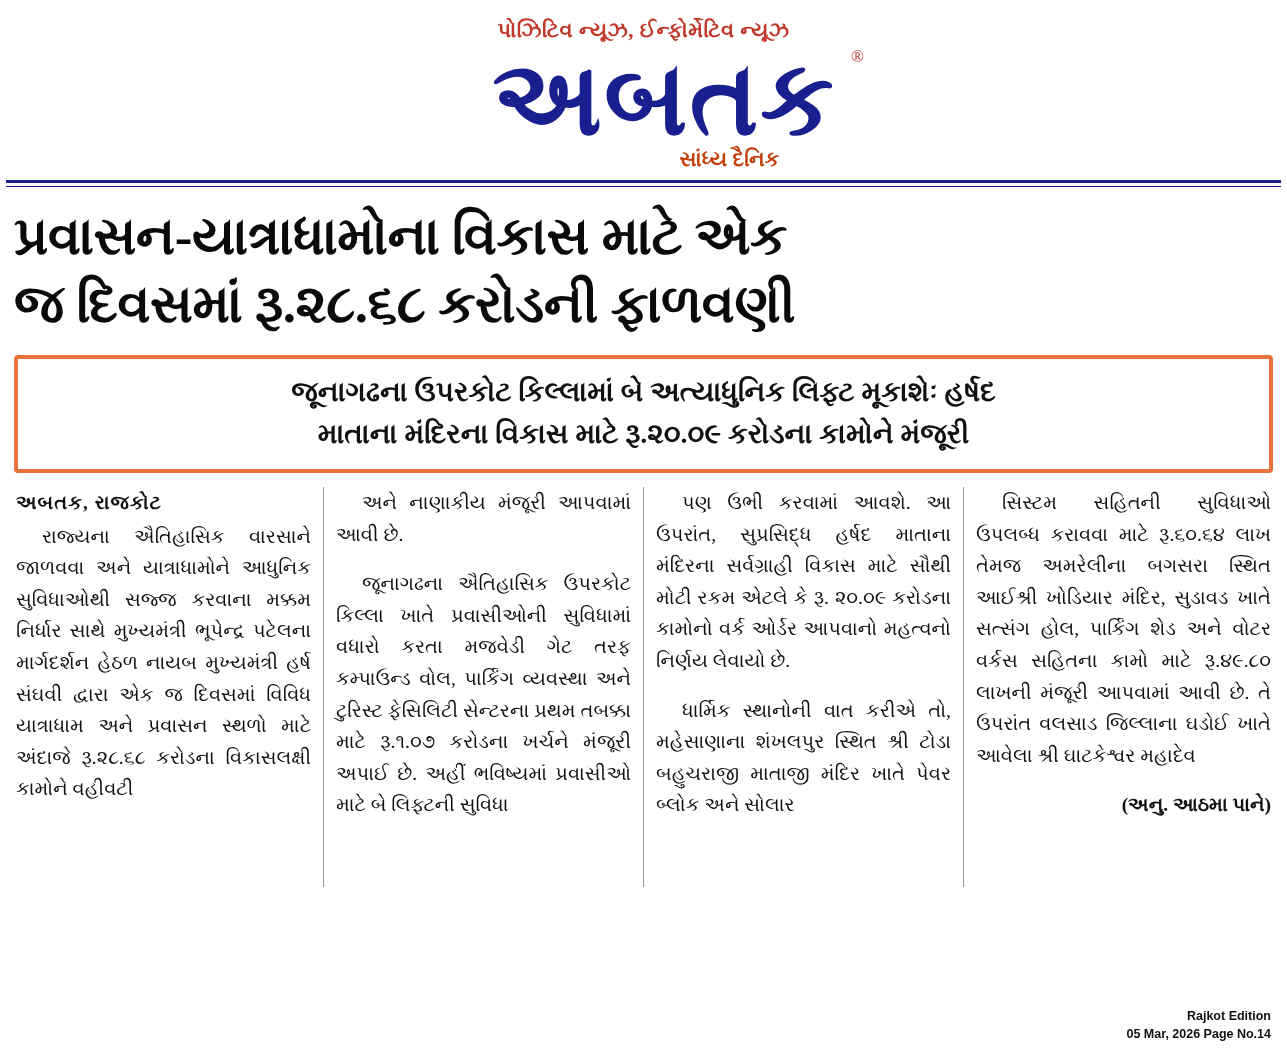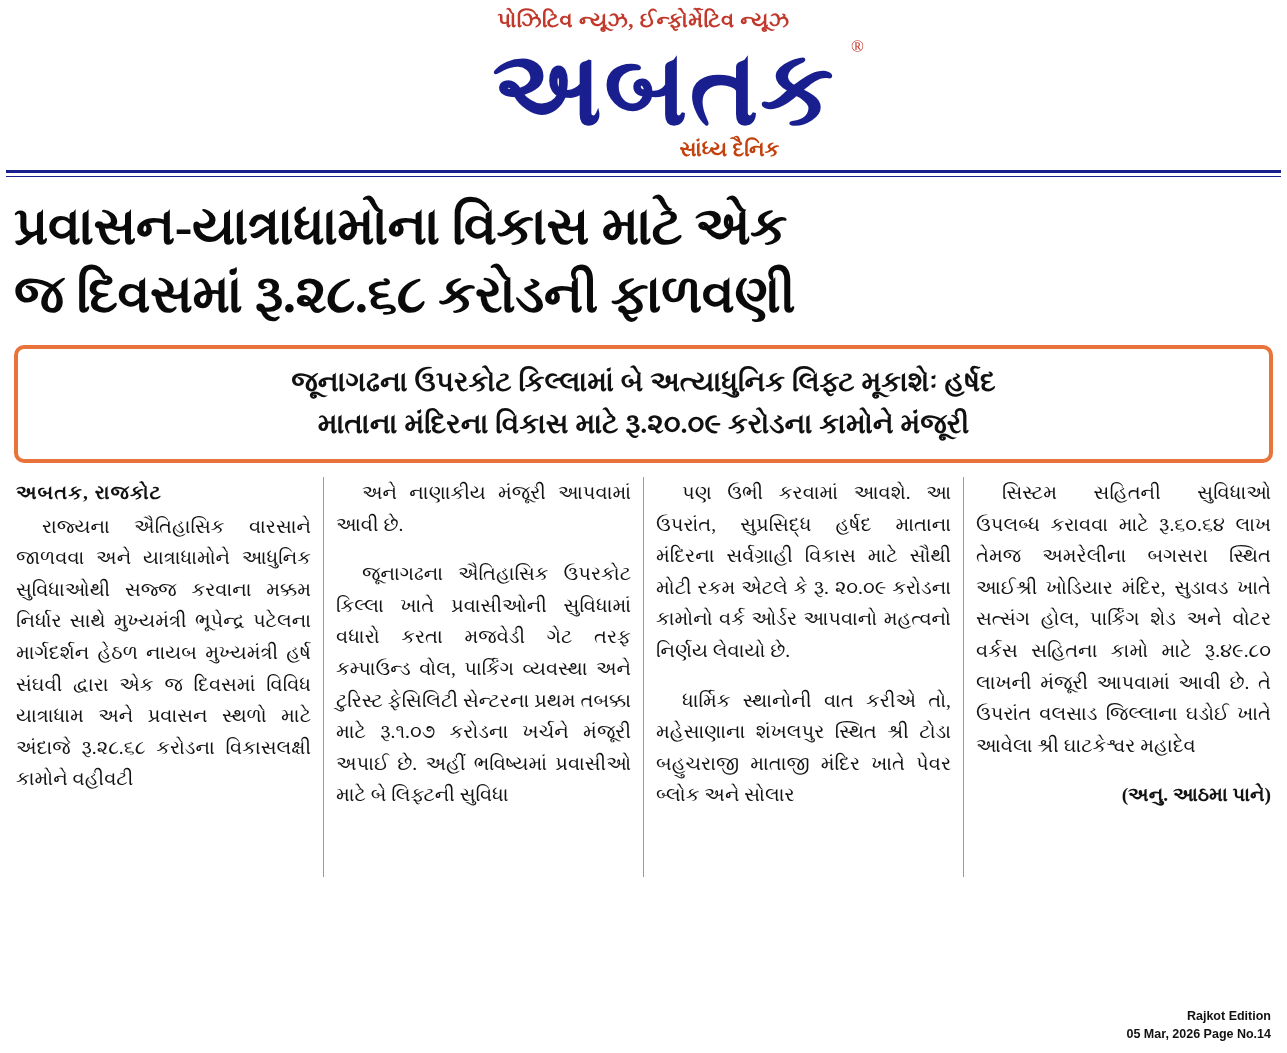--- a/index.html
+++ b/index.html
@@ -12,21 +12,21 @@
     height: 1053px;
     font-family: "Liberation Sans", sans-serif;
     color: #000000;
     position: relative;
     overflow: hidden;
   }
 
   
   .masthead {
     width: 100%;
-    padding-top: 8px;
+    padding-top: 18px;
     text-align: center;
     position: relative;
   }
   .masthead-tagline {
     font-family: "Liberation Serif", serif;
     font-size: 21px;
     font-weight: bold;
     color: #c0392b;
     letter-spacing: 0.5px;
   }
@@ -86,21 +86,21 @@
   }
   .headline-line {
     display: block;
     white-space: nowrap;
   }
 
   
   .subhead-box {
     margin: 16px 14px 0 14px;
     border: 4px solid #e8743b;
-    border-radius: 10px;
+    border-radius: 4px;
     background: #ffffff;
     padding: 12px 18px 14px 18px;
   }
   .subhead-text {
     font-family: "Liberation Serif", serif;
     font-weight: bold;
     font-size: 28px;
     line-height: 1.5;
     color: #111111;
     text-align: center;

